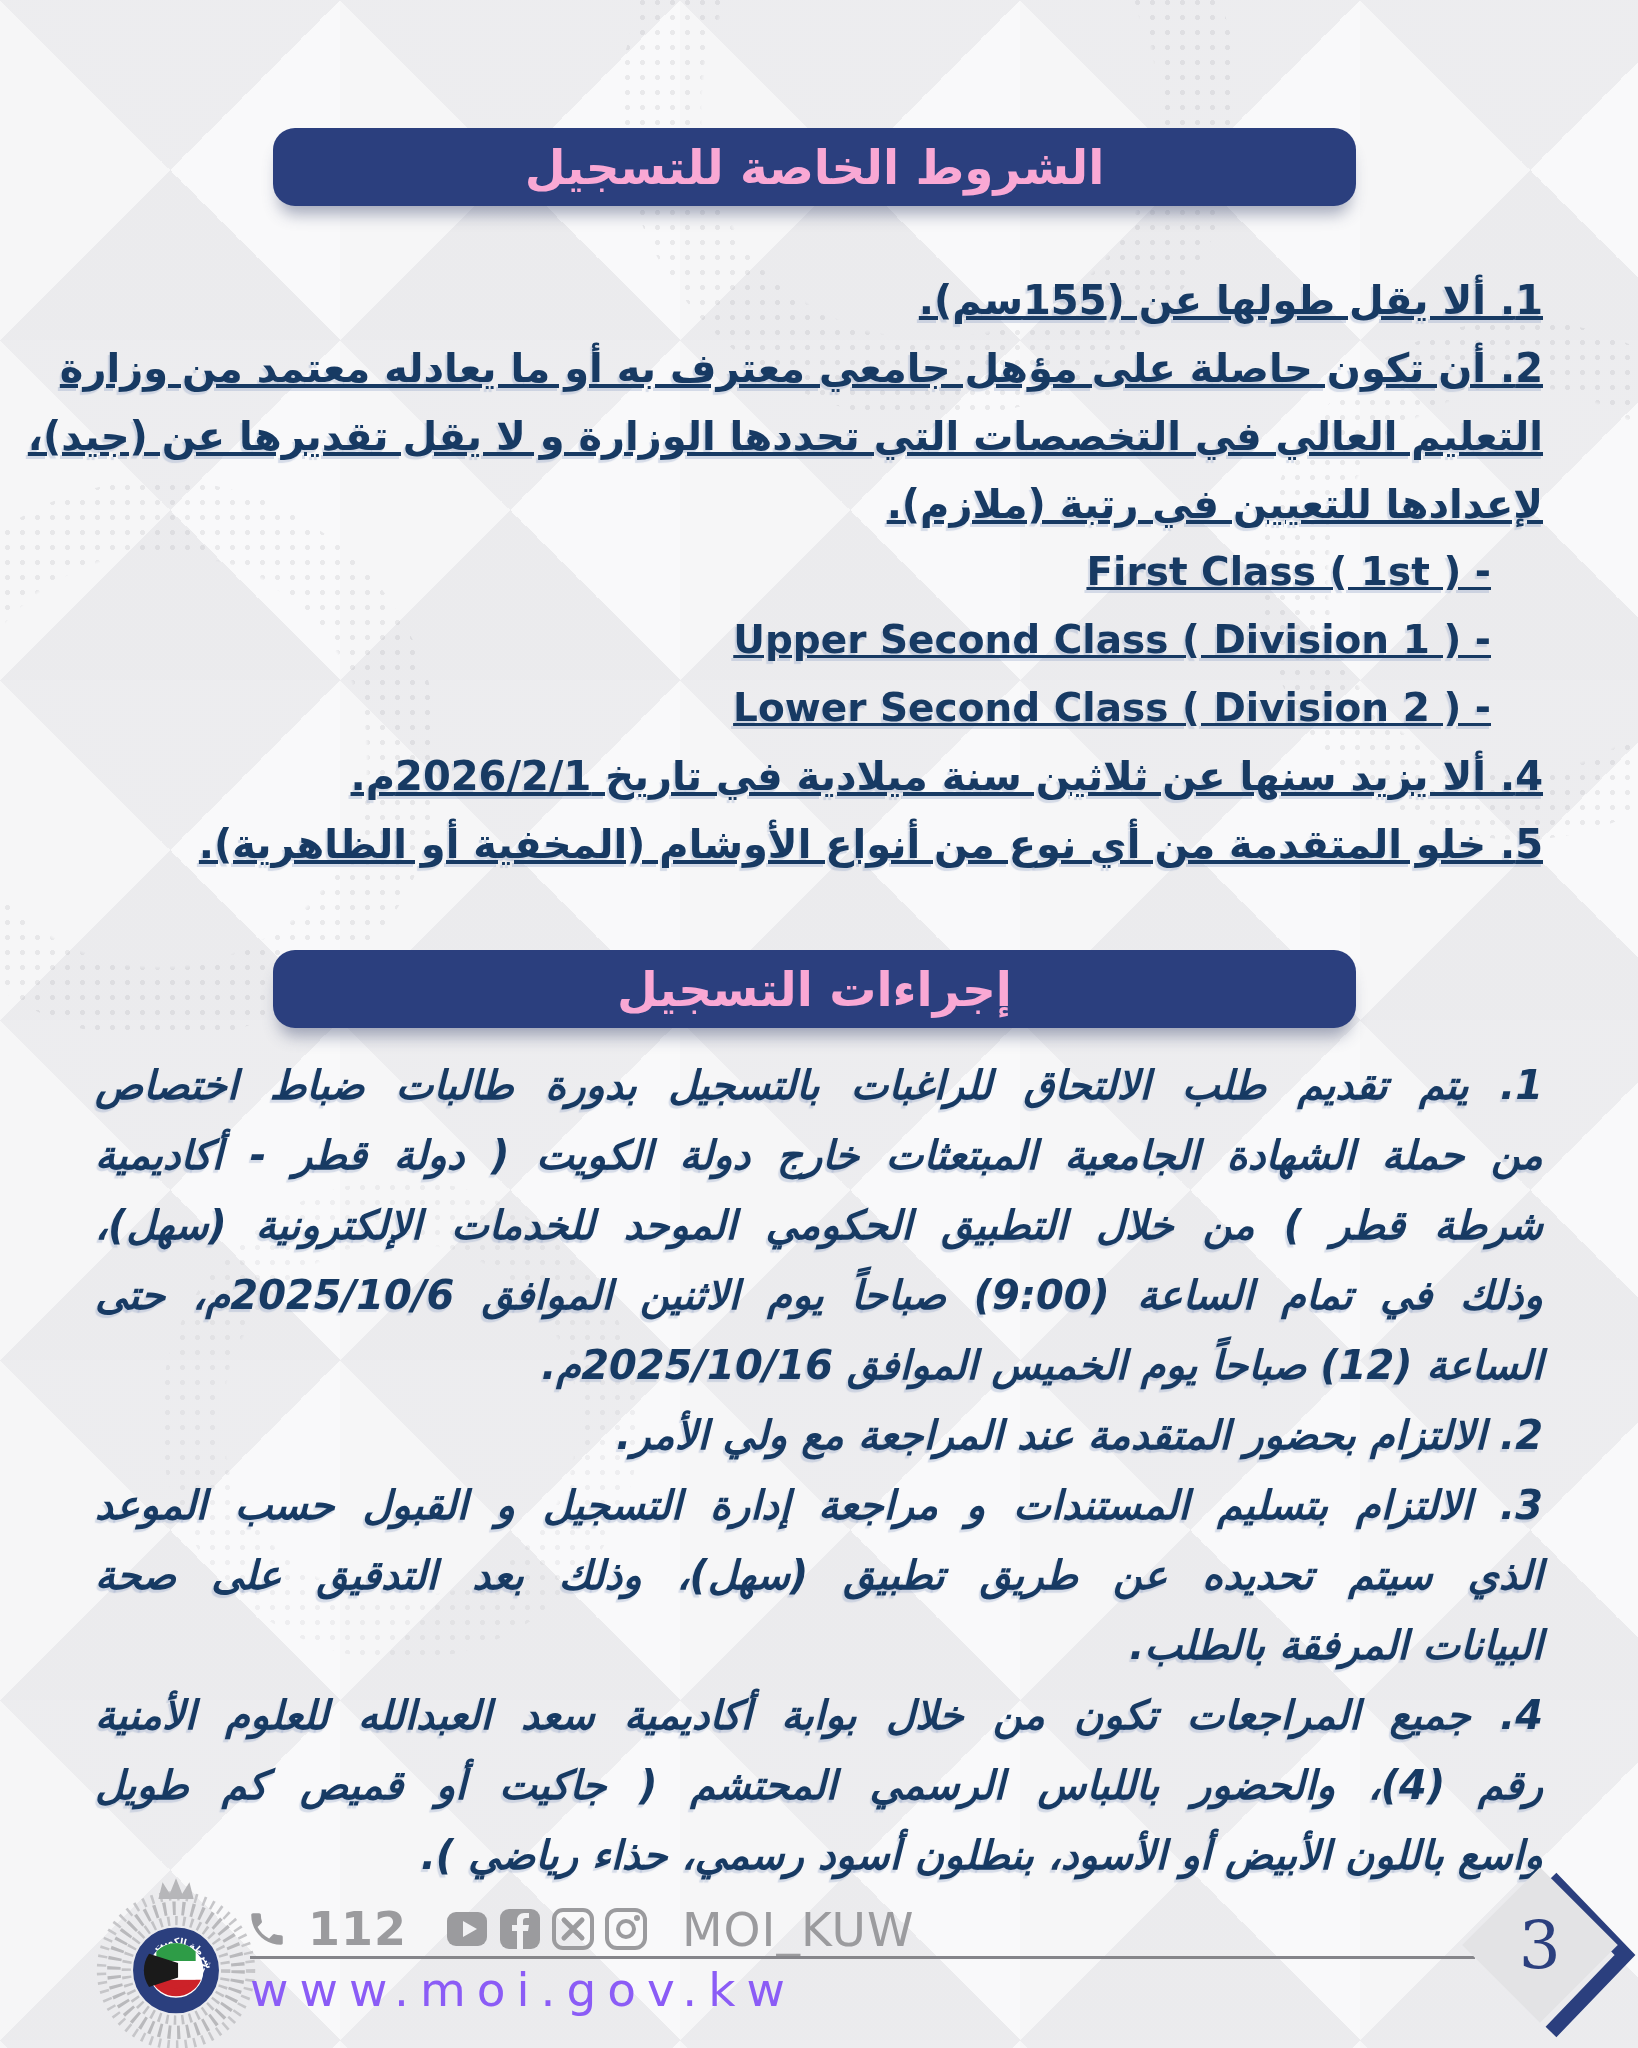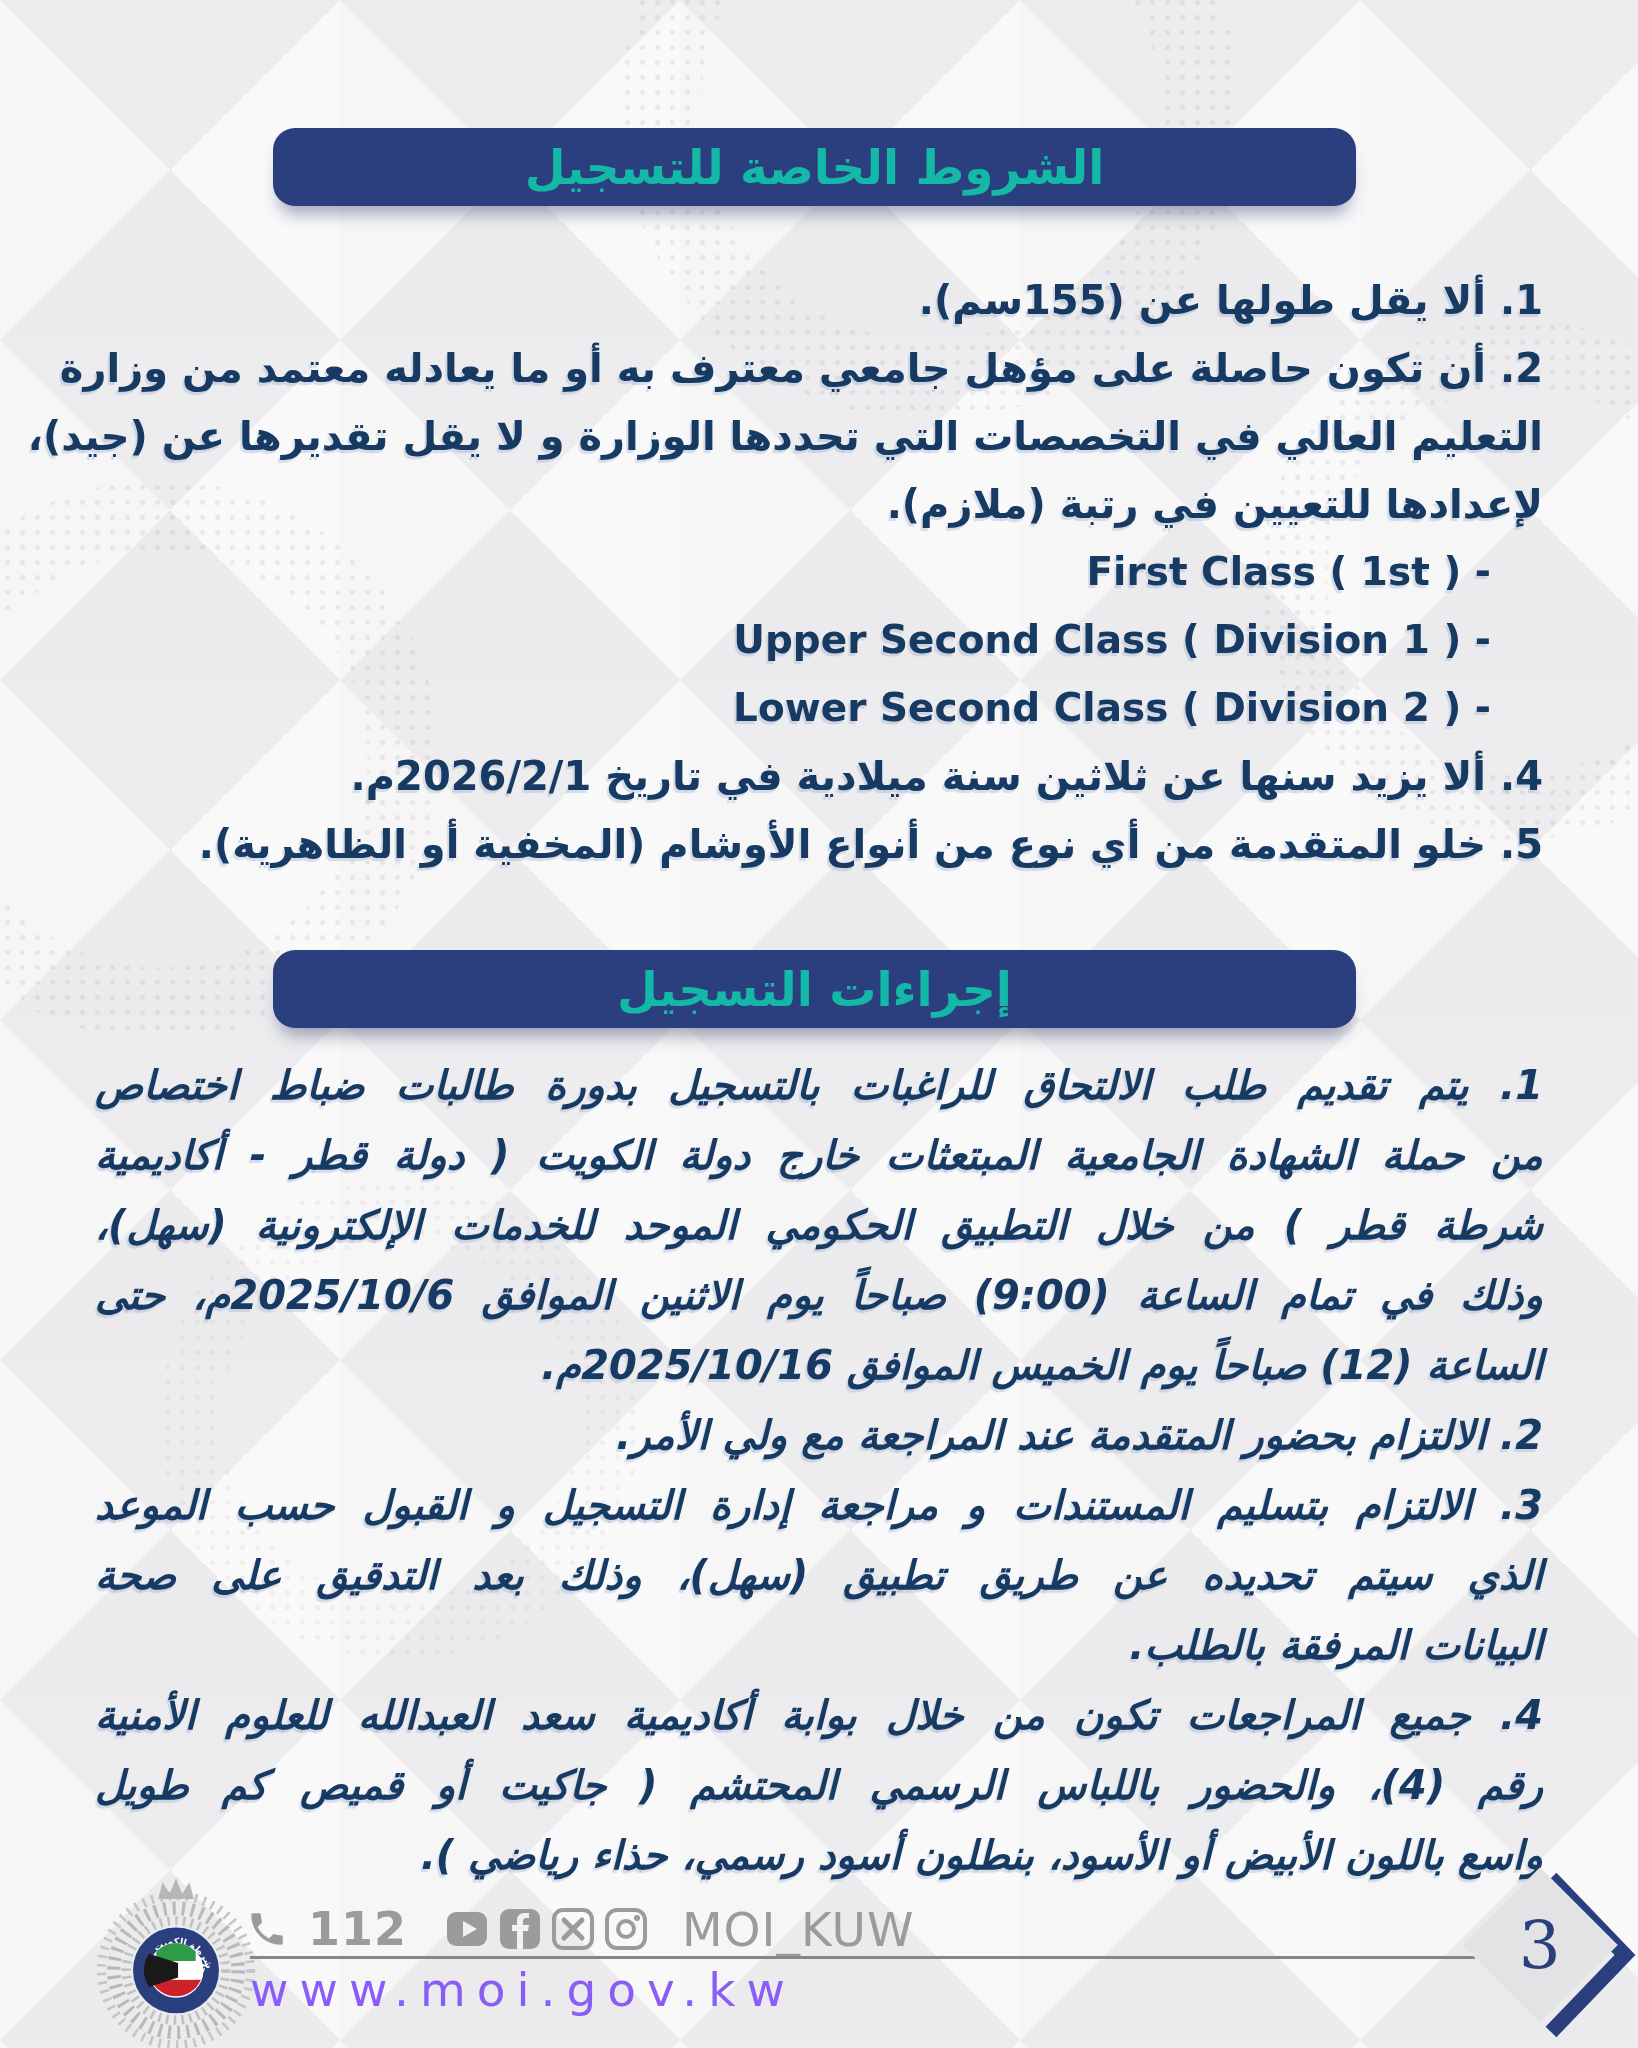--- a/index.html
+++ b/index.html
@@ -24,29 +24,29 @@
     background:radial-gradient(rgba(150,150,158,.35) 2.4px,transparent 2.8px);
     background-size:15px 15px;
     -webkit-mask-image:radial-gradient(circle,transparent 52%,#000 53%,#000 72%,transparent 73%);
     mask-image:radial-gradient(circle,transparent 52%,#000 53%,#000 72%,transparent 73%);
     opacity:.45;
   }
   .section-bar{
     position:absolute;left:273px;width:1083px;height:78px;
     background:#2b3f7e;border-radius:22px;
     display:flex;align-items:center;justify-content:center;
-    color:#14b8a6;font-weight:bold;font-size:47px;
+    color:#f9a8d4;font-weight:bold;font-size:47px;
     box-shadow:0 14px 16px -6px rgba(60,70,110,.45);
   }
   .content{
     position:absolute;left:95px;width:1448px;
     direction:rtl;color:#173a63;font-weight:bold;
   }
   #content-1{top:266px;font-size:40px;}
-  #content-1 .line{height:68px;line-height:68px;}
+  #content-1 .line{height:68px;line-height:68px;text-decoration:underline;}
   #content-2{top:1050px;font-size:40px;font-style:italic;}
   #content-2 .line{height:70px;line-height:70px;}
   .line{
     text-align:right;white-space:nowrap;
     text-shadow:-2px 3px 1px rgba(140,160,195,.32);
   }
   .line.fill{text-align:justify;text-align-last:justify;}
   .line.en{direction:ltr;padding-right:52px;font-size:39px;}
   
   .badge{position:absolute;left:88px;top:1872px;width:176px;height:176px;}

